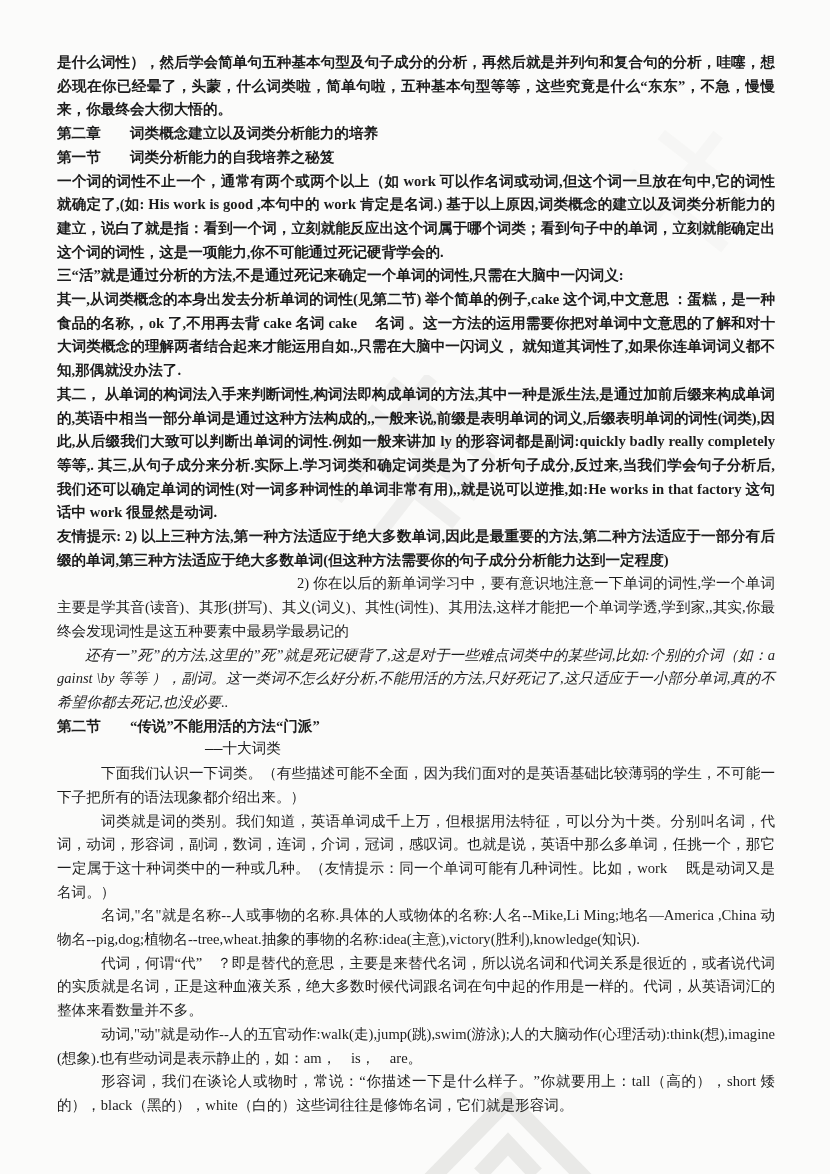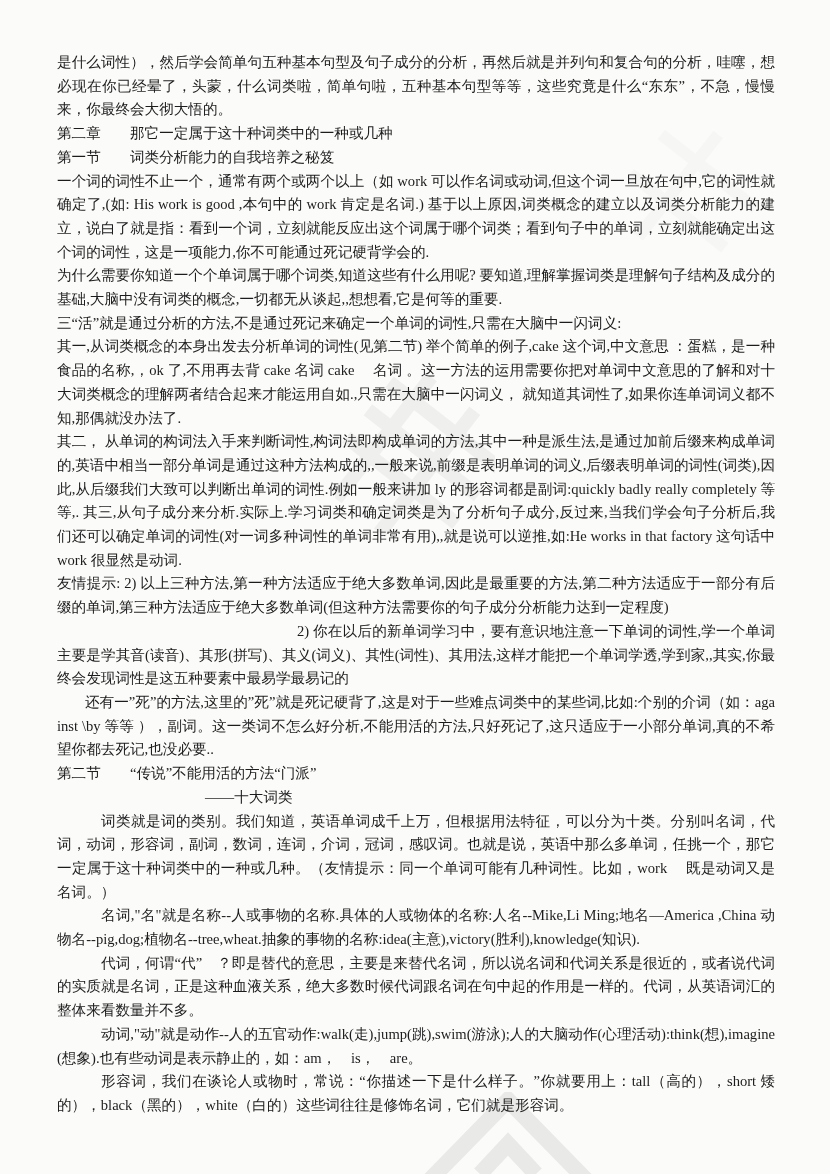--- a/index.html
+++ b/index.html
@@ -17,25 +17,25 @@
     z-index:1;
   }
   .para{
     margin:0;
     font-size:14.6px;
     line-height:23.7px;
     color:#1c1c1c;
     text-align:justify;
     word-break:break-all;
   }
-  .indent-none{text-indent:0;}
-  .indent-two{text-indent:28px;}
+  .indent-none{text-indent:0;font-weight:bold;}
+  .indent-two{text-indent:28px;font-style:italic;}
   .indent-three{text-indent:44px;}
   .indent-big{text-indent:240px;}
-  .indent-dash{text-indent:148px;}
+  .indent-dash{text-indent:148px;font-family:Liberation Mono, monospace;}
   .watermark{
     position:absolute;
     z-index:0;
     pointer-events:none;
   }
   .wm-lattice{left:335px;top:375px;width:160px;height:175px;opacity:0.55;}
   .wm-lattice2{left:620px;top:120px;width:140px;height:150px;opacity:0.35;}
   .wm-triangle{left:408px;top:1092px;width:200px;height:82px;opacity:0.8;}
 </style>
 </head>
@@ -60,31 +60,31 @@
 <svg class="watermark wm-triangle" viewBox="0 0 200 82">
   <g stroke="#e5e5e3" stroke-width="16" fill="none">
     <path d="M14 96 L100 8 L186 96"></path>
     <path d="M72 82 L100 52 L128 82"></path>
   </g>
 </svg>
 
 <div class="page">
   <div>
       <p class="para indent-none">是什么词性），然后学会简单句五种基本句型及句子成分的分析，再然后就是并列句和复合句的分析，哇噻，想必现在你已经晕了，头蒙，什么词类啦，简单句啦，五种基本句型等等，这些究竟是什么“东东”，不急，慢慢来，你最终会大彻大悟的。</p>
-      <p class="para indent-none">第二章　　那它一定属于这十种词类中的一种或几种</p>
+      <p class="para indent-none">第二章　　词类概念建立以及词类分析能力的培养</p>
       <p class="para indent-none">第一节　　词类分析能力的自我培养之秘笈</p>
       <p class="para indent-none">一个词的词性不止一个，通常有两个或两个以上（如 work 可以作名词或动词,但这个词一旦放在句中,它的词性就确定了,(如: His work is good ,本句中的 work 肯定是名词.) 基于以上原因,词类概念的建立以及词类分析能力的建立，说白了就是指：看到一个词，立刻就能反应出这个词属于哪个词类；看到句子中的单词，立刻就能确定出这个词的词性，这是一项能力,你不可能通过死记硬背学会的.</p>
-      <p class="para indent-none">为什么需要你知道一个个单词属于哪个词类,知道这些有什么用呢? 要知道,理解掌握词类是理解句子结构及成分的基础,大脑中没有词类的概念,一切都无从谈起,,想想看,它是何等的重要.</p>
       <p class="para indent-none">三“活”就是通过分析的方法,不是通过死记来确定一个单词的词性,只需在大脑中一闪词义:</p>
       <p class="para indent-none">其一,从词类概念的本身出发去分析单词的词性(见第二节) 举个简单的例子,cake 这个词,中文意思 ：蛋糕，是一种食品的名称,，ok 了,不用再去背 cake 名词 cake 　名词 。这一方法的运用需要你把对单词中文意思的了解和对十大词类概念的理解两者结合起来才能运用自如.,只需在大脑中一闪词义， 就知道其词性了,如果你连单词词义都不知,那偶就没办法了.</p>
       <p class="para indent-none">其二， 从单词的构词法入手来判断词性,构词法即构成单词的方法,其中一种是派生法,是通过加前后缀来构成单词的,英语中相当一部分单词是通过这种方法构成的,,一般来说,前缀是表明单词的词义,后缀表明单词的词性(词类),因此,从后缀我们大致可以判断出单词的词性.例如一般来讲加 ly 的形容词都是副词:quickly badly really completely 等等,. 其三,从句子成分来分析.实际上.学习词类和确定词类是为了分析句子成分,反过来,当我们学会句子分析后,我们还可以确定单词的词性(对一词多种词性的单词非常有用),,就是说可以逆推,如:He works in that factory  这句话中 work 很显然是动词.</p>
       <p class="para indent-none">友情提示: 2) 以上三种方法,第一种方法适应于绝大多数单词,因此是最重要的方法,第二种方法适应于一部分有后缀的单词,第三种方法适应于绝大多数单词(但这种方法需要你的句子成分分析能力达到一定程度)</p>
       <p class="para indent-big">2) 你在以后的新单词学习中，要有意识地注意一下单词的词性,学一个单词主要是学其音(读音)、其形(拼写)、其义(词义)、其性(词性)、其用法,这样才能把一个单词学透,学到家,,其实,你最终会发现词性是这五种要素中最易学最易记的</p>
       <p class="para indent-two">还有一”死”的方法,这里的”死”就是死记硬背了,这是对于一些难点词类中的某些词,比如:个别的介词（如：against \by 等等 ），副词。这一类词不怎么好分析,不能用活的方法,只好死记了,这只适应于一小部分单词,真的不希望你都去死记,也没必要..</p>
       <p class="para indent-none">第二节　　“传说”不能用活的方法“门派”</p>
       <p class="para indent-dash">——十大词类</p>
+      <p class="para indent-three">下面我们认识一下词类。（有些描述可能不全面，因为我们面对的是英语基础比较薄弱的学生，不可能一下子把所有的语法现象都介绍出来。）</p>
       <p class="para indent-three">词类就是词的类别。我们知道，英语单词成千上万，但根据用法特征，可以分为十类。分别叫名词，代词，动词，形容词，副词，数词，连词，介词，冠词，感叹词。也就是说，英语中那么多单词，任挑一个，那它一定属于这十种词类中的一种或几种。（友情提示：同一个单词可能有几种词性。比如，work 　既是动词又是名词。）</p>
       <p class="para indent-three">名词,"名"就是名称--人或事物的名称.具体的人或物体的名称:人名--Mike,Li Ming;地名—America ,China 动物名--pig,dog;植物名--tree,wheat.抽象的事物的名称:idea(主意),victory(胜利),knowledge(知识).</p>
       <p class="para indent-three">代词，何谓“代”　？即是替代的意思，主要是来替代名词，所以说名词和代词关系是很近的，或者说代词的实质就是名词，正是这种血液关系，绝大多数时候代词跟名词在句中起的作用是一样的。代词，从英语词汇的整体来看数量并不多。</p>
       <p class="para indent-three">动词,"动"就是动作--人的五官动作:walk(走),jump(跳),swim(游泳);人的大脑动作(心理活动):think(想),imagine(想象).也有些动词是表示静止的，如：am，　is，　are。</p>
       <p class="para indent-three">形容词，我们在谈论人或物时，常说：“你描述一下是什么样子。”你就要用上：tall（高的），short 矮的），black（黑的），white（白的）这些词往往是修饰名词，它们就是形容词。</p>
     </div>
 </div>
 
 </body></html>

